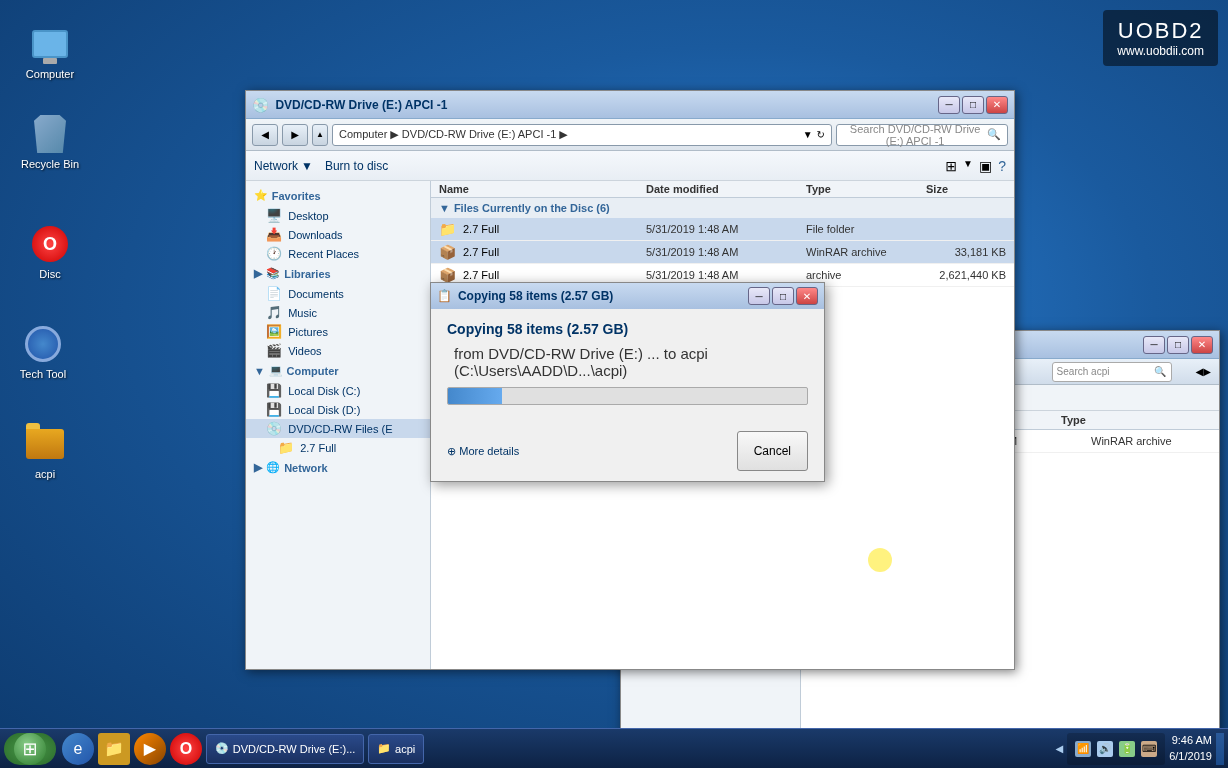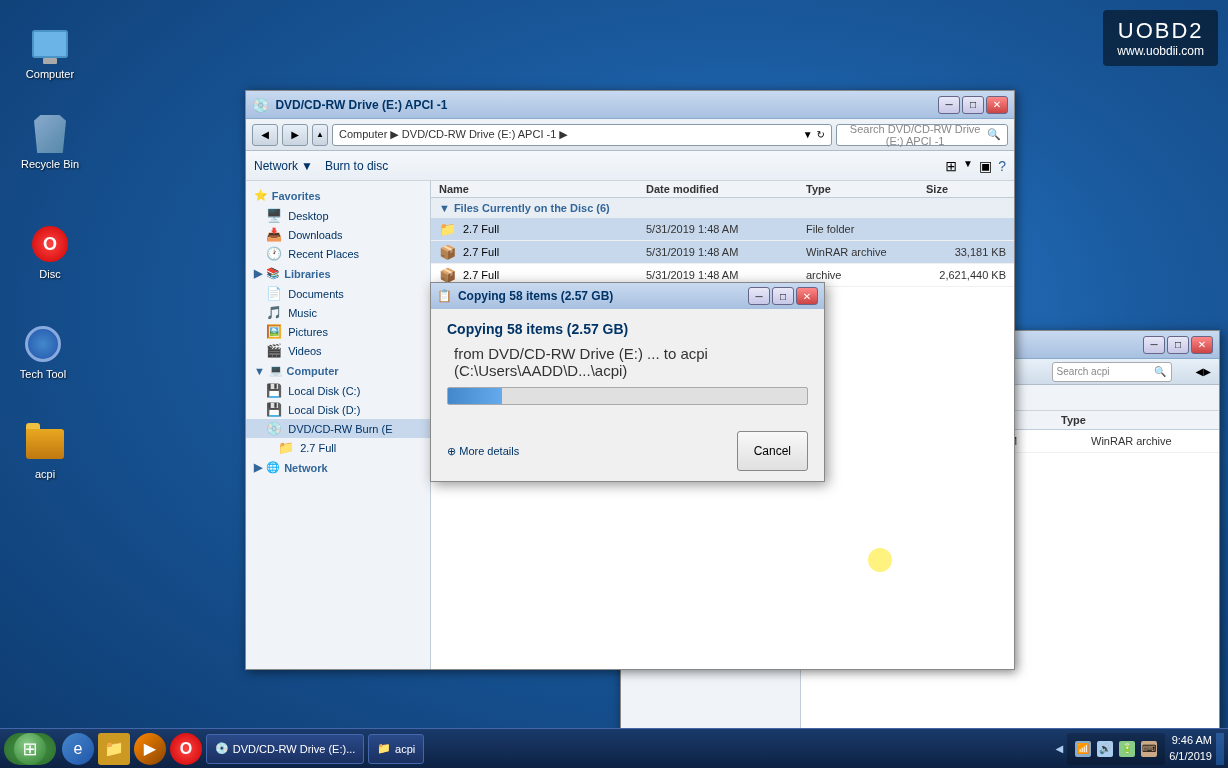--- a/index.html
+++ b/index.html
@@ -784,21 +784,21 @@
         <div class="sidebar-item">
           <span class="si-local">💾</span>
           <span>Local Disk (C:)</span>
         </div>
         <div class="sidebar-item">
           <span class="si-local">💾</span>
           <span>Local Disk (D:)</span>
         </div>
         <div class="sidebar-item selected">
           <span class="si-dvd">💿</span>
-          <span>DVD/CD-RW Burn (E</span>
+          <span>DVD/CD-RW Files (E</span>
         </div>
         <div class="sidebar-item" style="padding-left:32px;">
           <span class="si-folder">📁</span>
           <span>2.7 Full</span>
         </div>
         <div class="sidebar-header">
           <span>▶</span>
           <span>🌐</span>
           <span>Network</span>
         </div>

